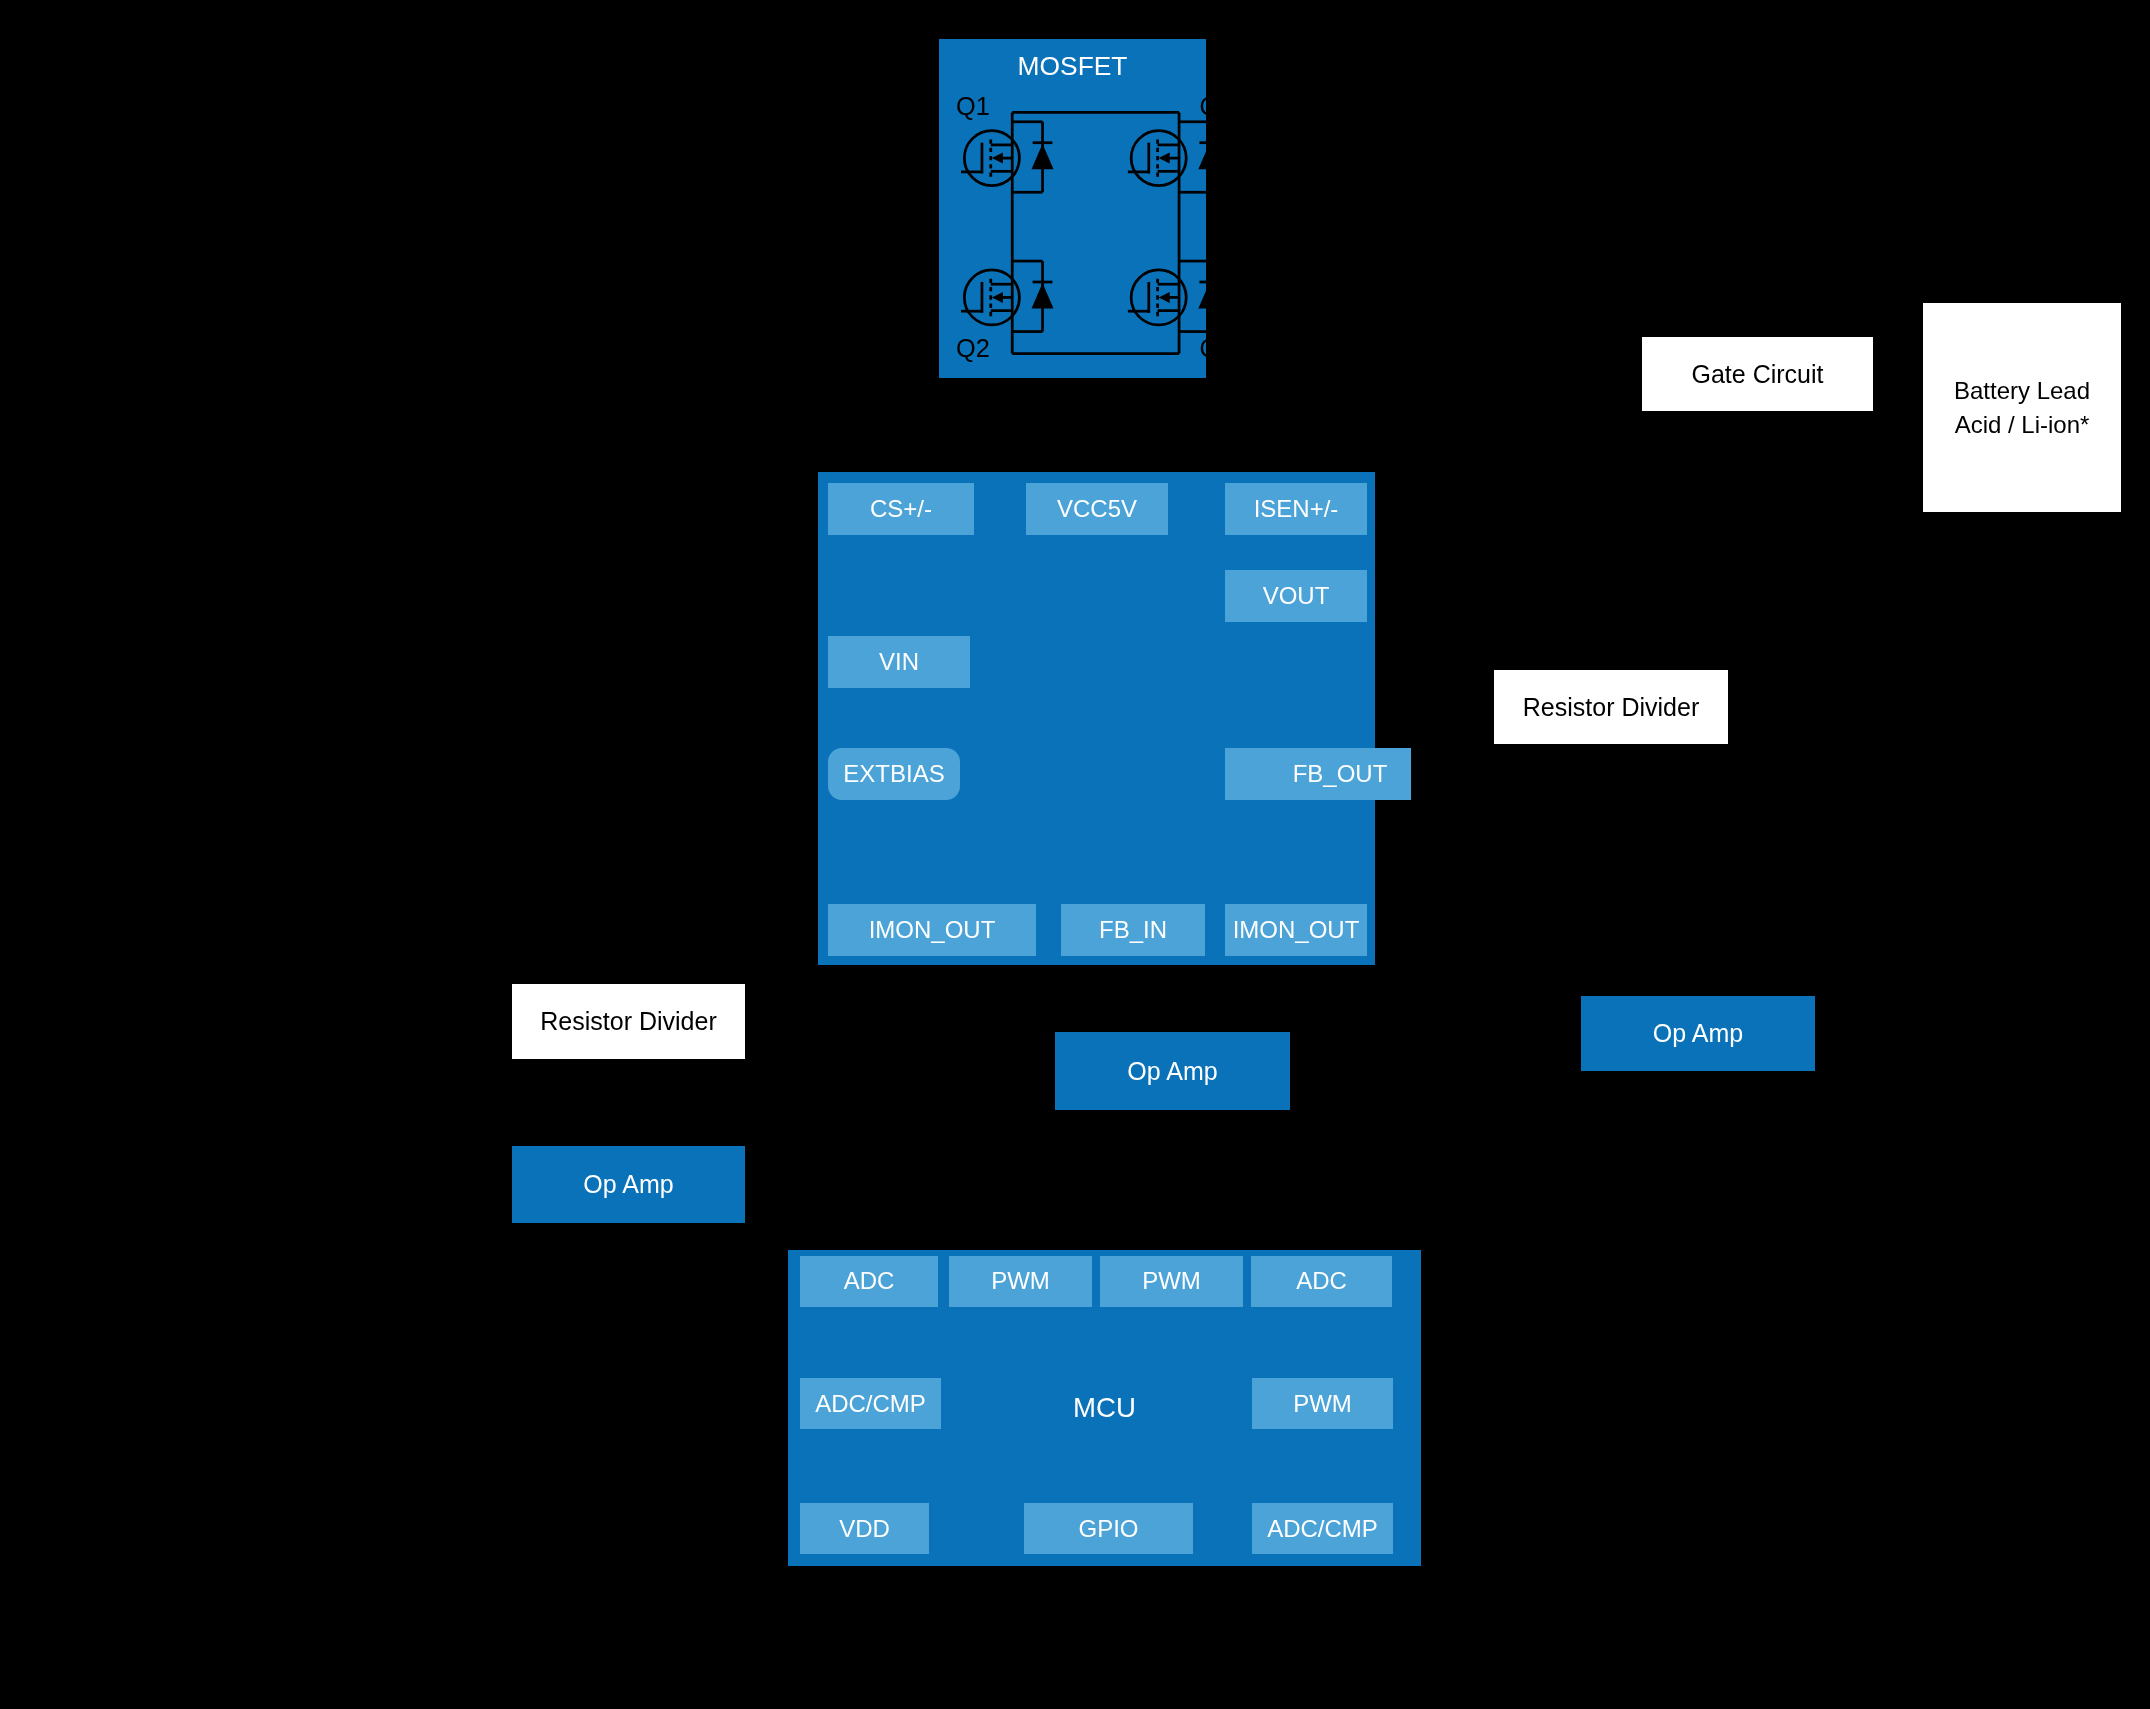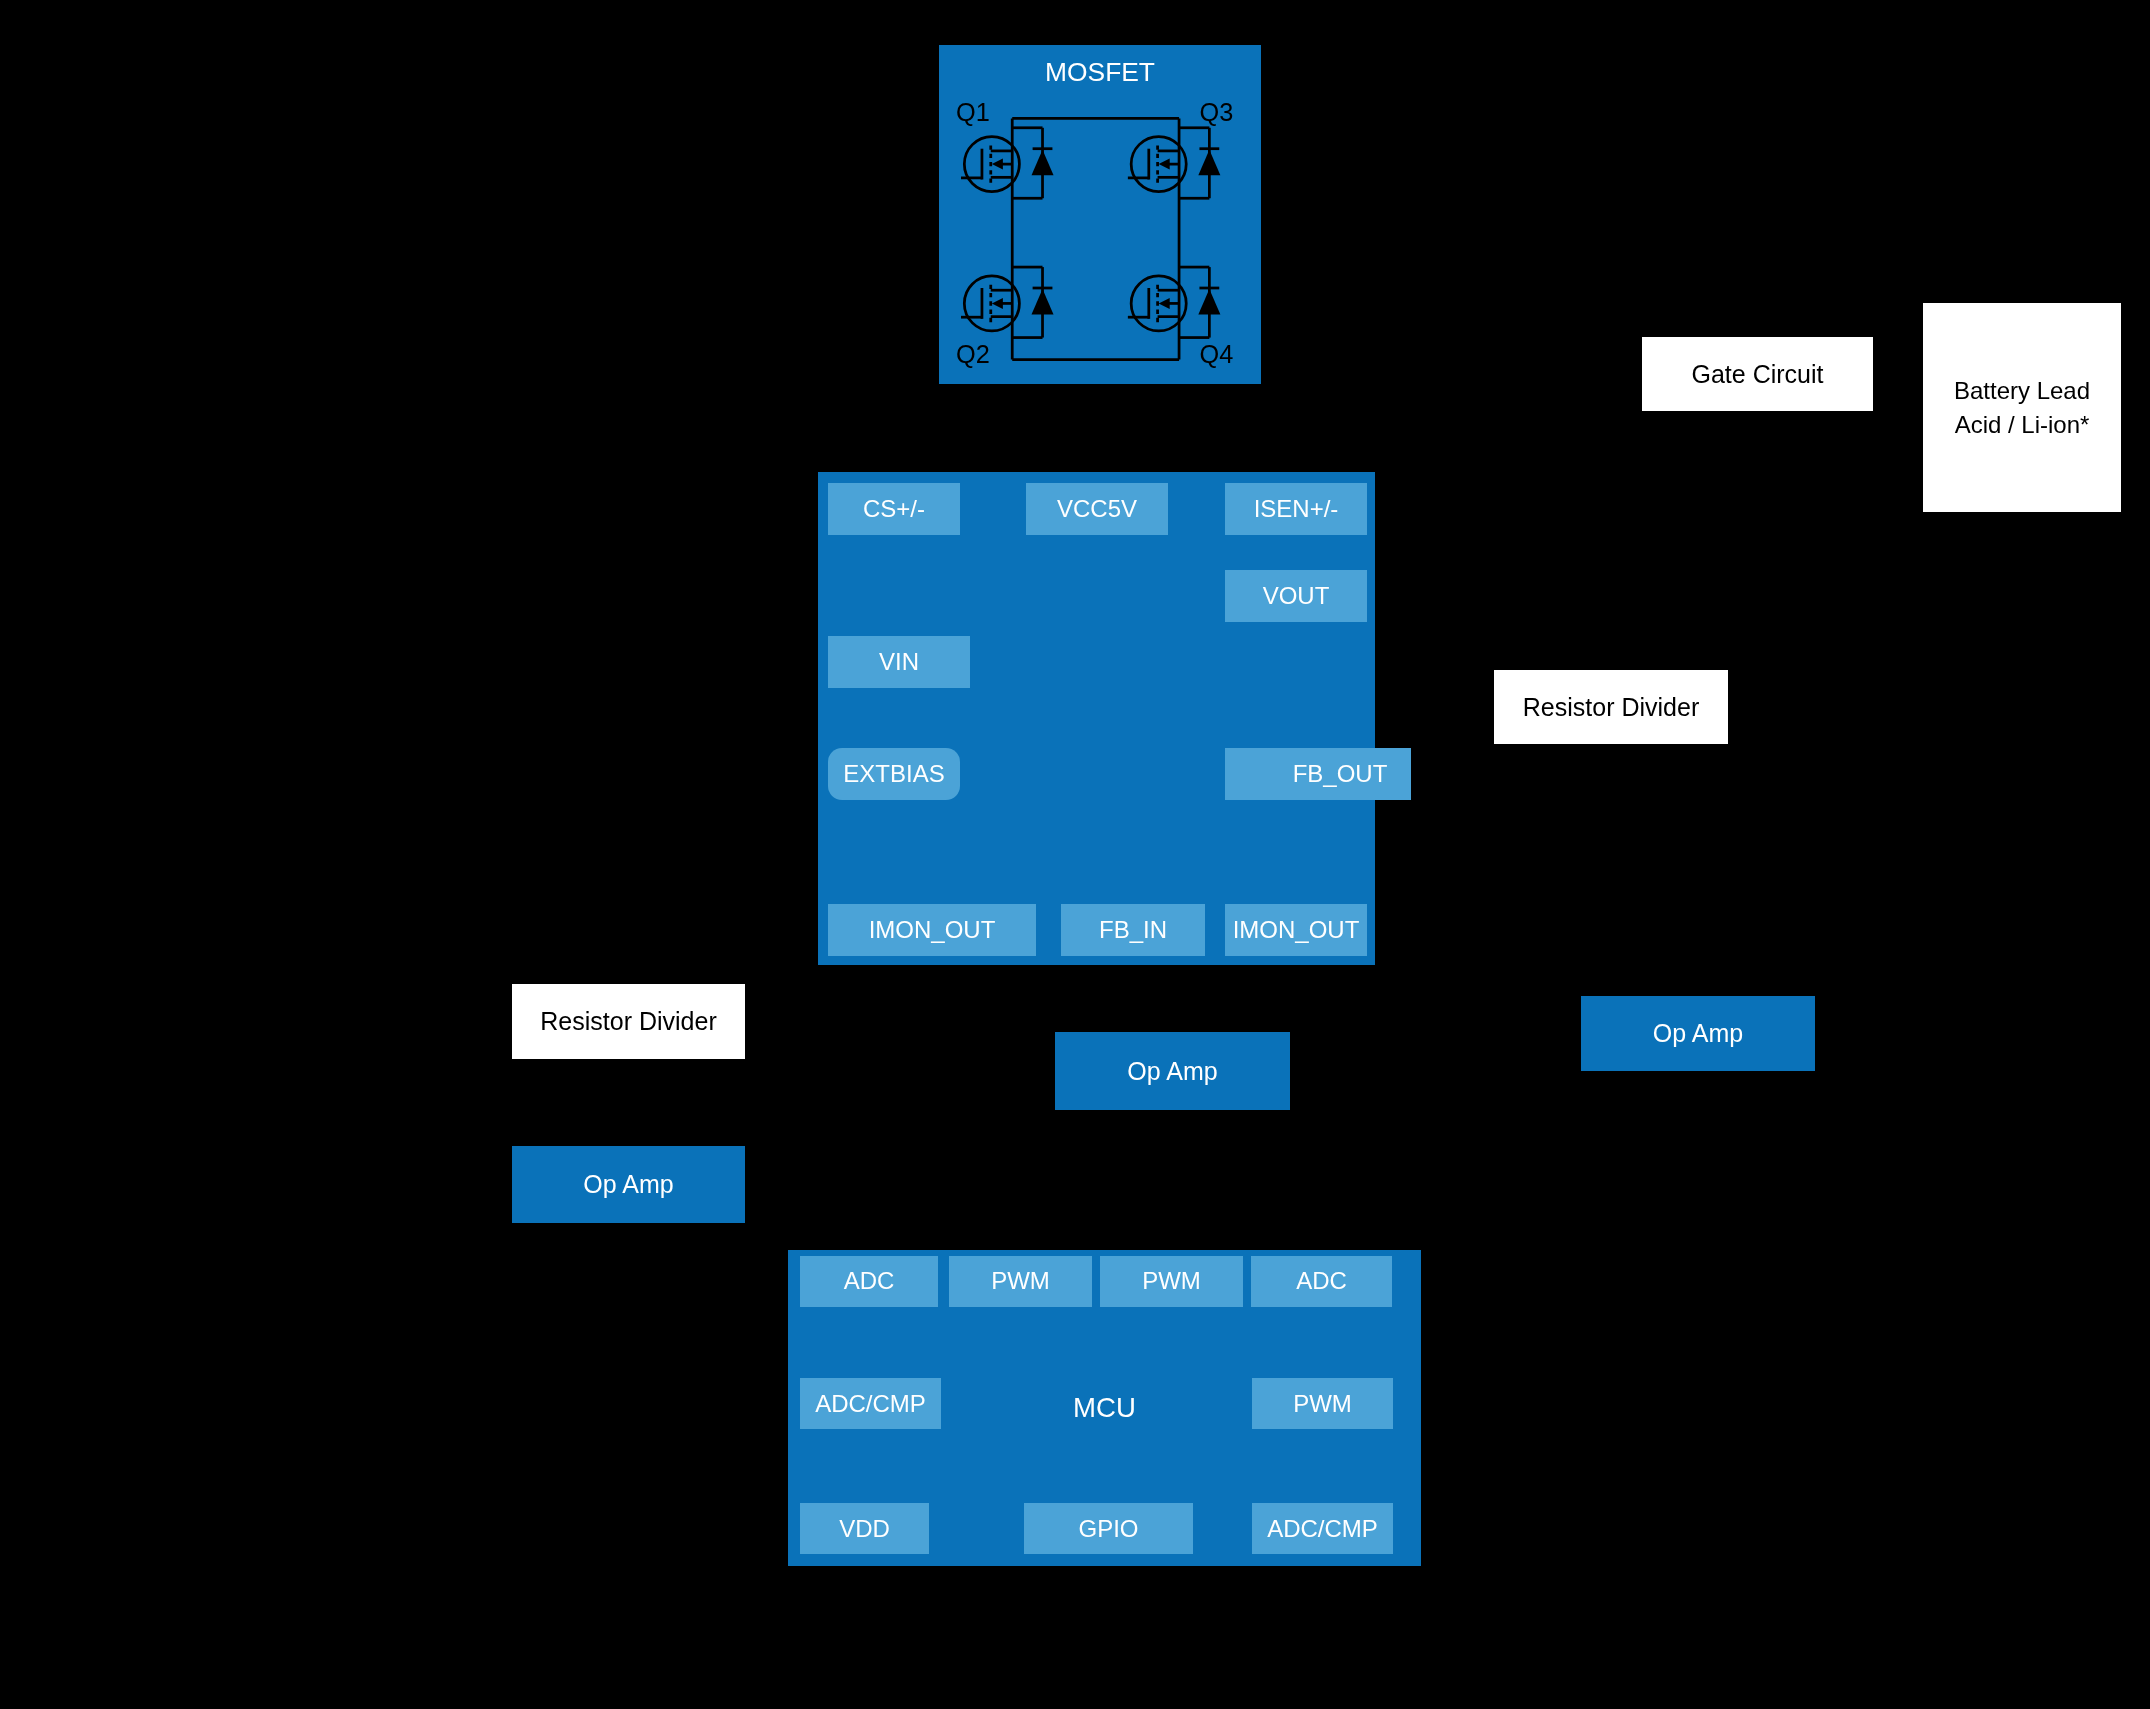--- a/index.html
+++ b/index.html
@@ -47,21 +47,21 @@
     color:var(--text-white);font-size:26.4px;line-height:31px;
   }
   .mosfet-svg{position:absolute;left:0;top:0;}
   .mosfet-svg text{font-family:"Liberation Sans",sans-serif;font-size:46px;fill:var(--text-black);}
 </style>
 </head>
 <body>
 
 <div id="canvas">
 
-  <div class="block" style="left:939px;top:45px;width:322px;height:339px;">
+  <div class="block" style="left:939px;top:39px;width:267px;height:339px;">
     <div class="block-title" style="top:12px;">MOSFET</div>
     <svg class="mosfet-svg" viewBox="0 0 563 615" width="310" height="339">
       <defs>
         <g id="fet" stroke="#000000" stroke-width="5" fill="none">
           <circle cx="0" cy="0" r="50"></circle>
           <path d="M-56,25 H-18"></path>
           <path d="M-18,-28 V28"></path>
           <path d="M-2,-34 V34" stroke-dasharray="8 7"></path>
           <path d="M-2,-24 H37"></path>
           <path d="M-2,24 H37"></path>
@@ -82,21 +82,21 @@
       <use href="#fet" transform="translate(399,216)"></use>
       <use href="#fet" transform="translate(399,469)"></use>
       <text x="31" y="137">Q1</text>
       <text x="31" y="577">Q2</text>
       <text x="473" y="137">Q3</text>
       <text x="473" y="577">Q4</text>
     </svg>
   </div>
 
   <div class="block" style="left:818px;top:472px;width:557px;height:493px;">
-    <div class="pin" style="left:10px;top:10.5px;width:132px;height:52px;">CS+/-</div>
+    <div class="pin" style="left:10px;top:10.5px;width:146px;height:52px;">CS+/-</div>
     <div class="pin" style="left:208px;top:10.5px;width:142px;height:52px;">VCC5V</div>
     <div class="pin" style="left:407px;top:10.5px;width:142px;height:52px;">ISEN+/-</div>
     <div class="pin" style="left:407px;top:98px;width:142px;height:52px;">VOUT</div>
     <div class="pin" style="left:10px;top:164px;width:142px;height:52px;">VIN</div>
     <div class="pin" style="left:10px;top:276px;width:132px;height:52px;border-radius:14px;">EXTBIAS</div>
     <div class="pin" style="left:407px;top:276px;width:142px;height:52px;padding-left:44px;">FB_OUT</div>
     <div class="pin" style="left:10px;top:432px;width:208px;height:52px;">IMON_OUT</div>
     <div class="pin" style="left:243px;top:432px;width:144px;height:52px;">FB_IN</div>
     <div class="pin" style="left:407px;top:432px;width:142px;height:52px;">IMON_OUT</div>
   </div>

